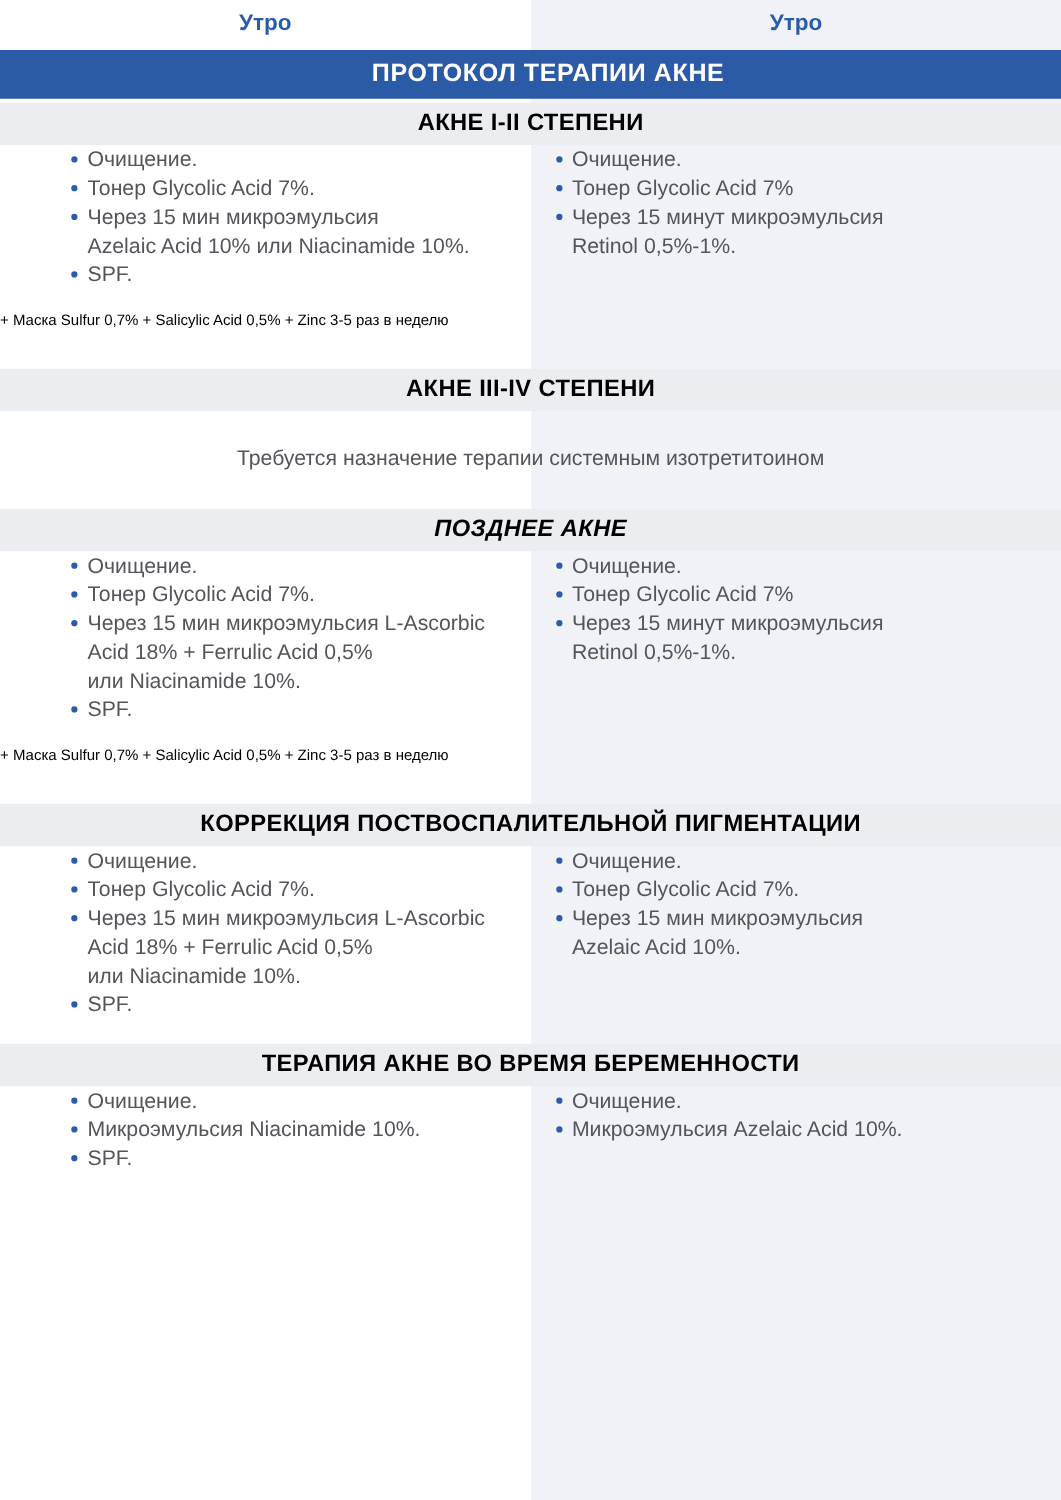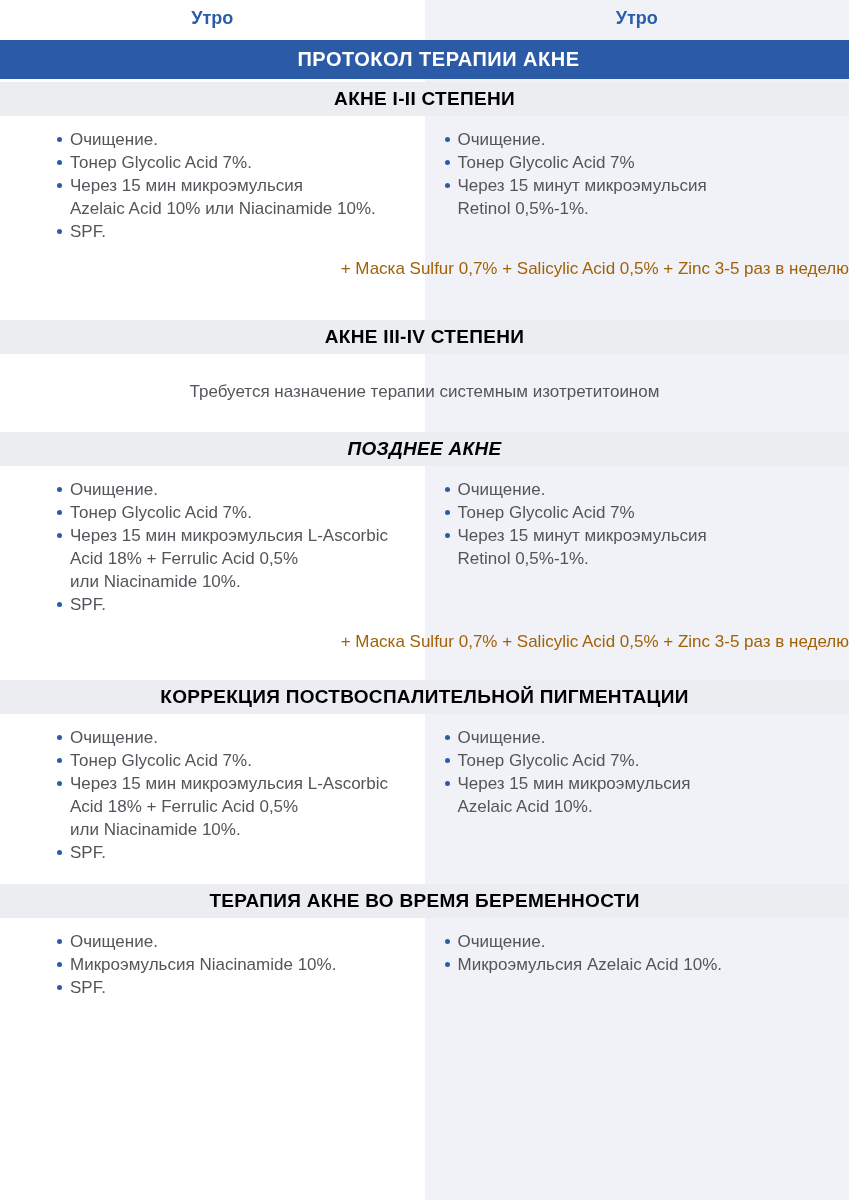--- a/index.html
+++ b/index.html
@@ -53,21 +53,21 @@
     color: #000000;
     display: flex;
     align-items: center;
     justify-content: center;
     font-weight: bold;
     font-size: 19px;
     letter-spacing: 0.3px;
   }
 
   .cols { display: flex; }
-  .col { width: 50%; box-sizing: border-box; padding-top: 12px; }
+  .col { width: 50%; box-sizing: border-box; }
   .col.morning { padding-left: 57px; padding-right: 30px; }
   .col.evening { padding-left: 20px; padding-right: 30px; }
 
   ul.bullets { list-style: none; margin: 0; padding: 0; }
   ul.bullets li {
     position: relative;
     padding-left: 13px;
     font-size: 17px;
     line-height: 23px;
     color: #54555a;
@@ -78,35 +78,35 @@
     position: absolute;
     left: 0;
     top: 9px;
     width: 5px;
     height: 5px;
     border-radius: 50%;
     background: #2b5caa;
   }
 
   .footnote {
-    text-align: right;
-    font-size: 17px;
+    text-align: left;
+    font-size: 12px;
     line-height: 23px;
-    color: #a16207;
+    color: #000000;
     margin-top: 14px;
   }
   .note {
     text-align: center;
     font-size: 17px;
     line-height: 23px;
     color: #54555a;
     margin-top: 26px;
   }
 
-  .mt-band-2 { margin-top: 40px; }
+  .mt-band-2 { margin-top: 27px; }
   .mt-band-3 { margin-top: 29px; font-style: italic; }
   .mt-band-4 { margin-top: 27px; }
   .mt-band-5 { margin-top: 20px; }
 </style>
 </head>
 <body>
 
 <div class="page">
   <div class="evening-bg"></div>
   <div class="content">

